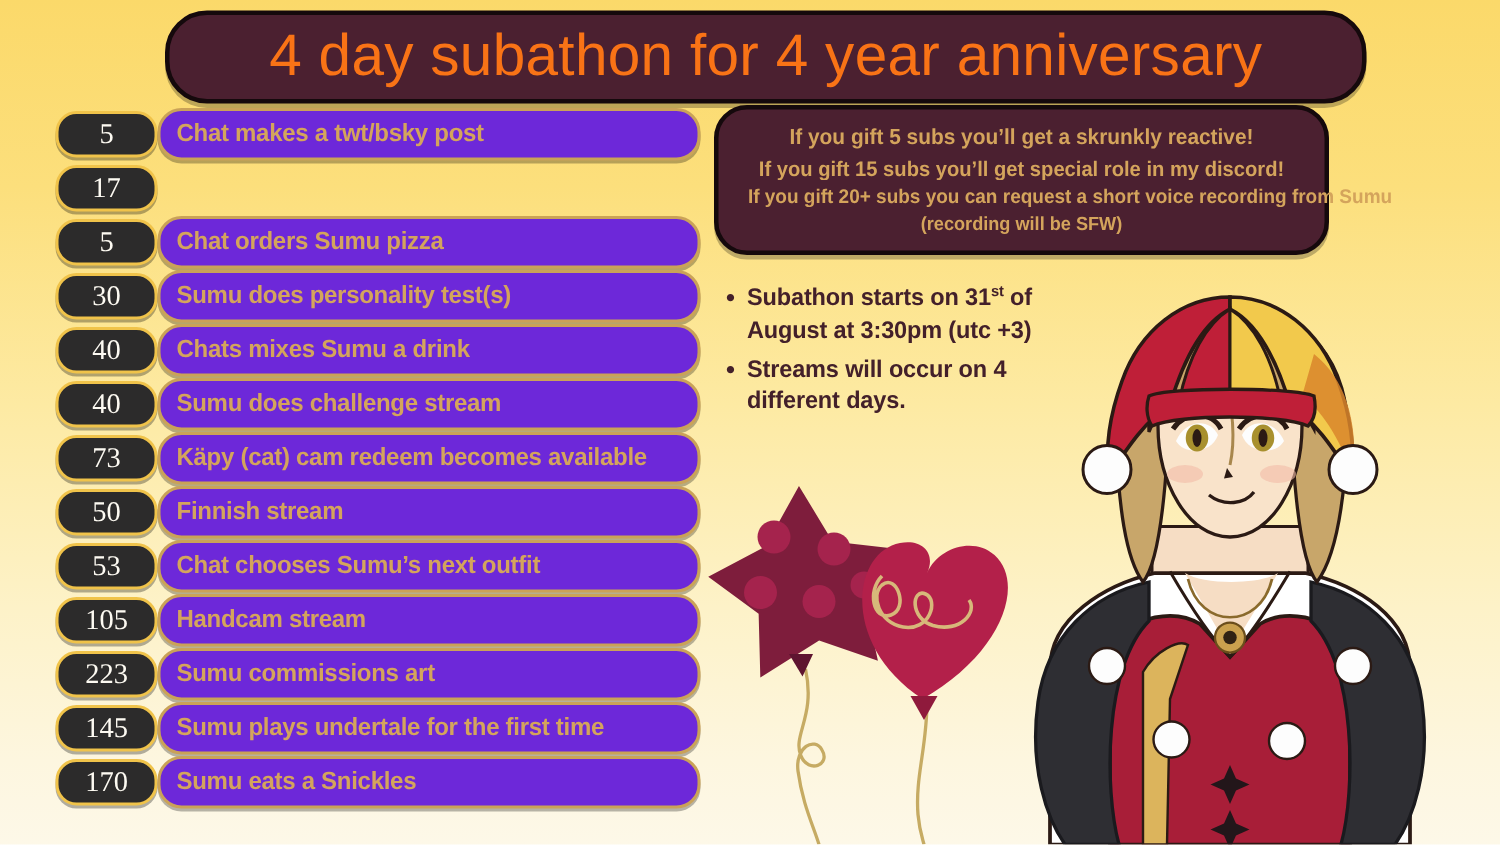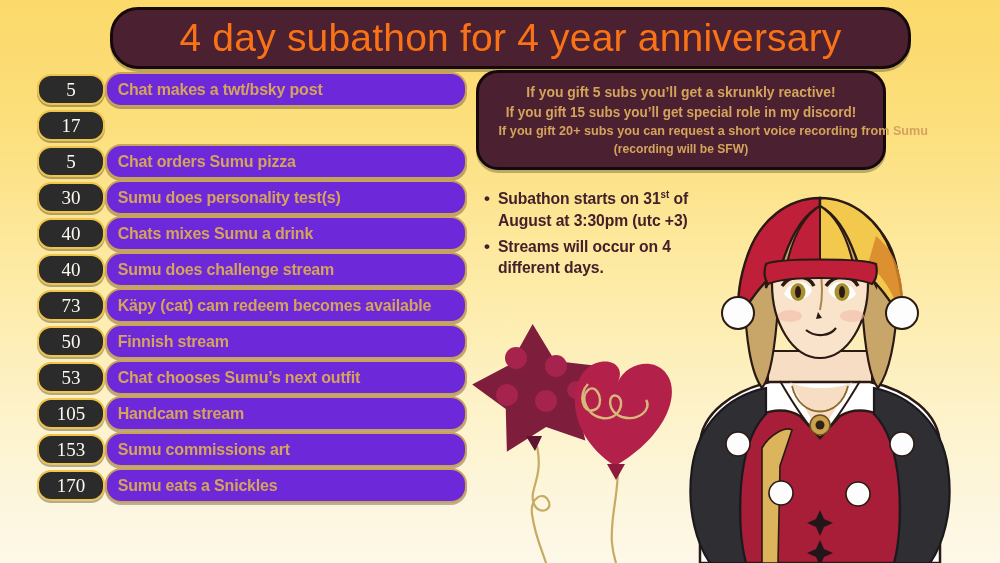--- a/index.html
+++ b/index.html
@@ -164,24 +164,32 @@
       <div class="row">
         <div class="badge">
           <span>105</span>
         </div>
         <div class="pill">
           <span>Handcam stream</span>
         </div>
       </div>
       <div class="row">
         <div class="badge">
-          <span>153</span>
+          <span>223</span>
         </div>
         <div class="pill">
           <span>Sumu commissions art</span>
+        </div>
+      </div>
+      <div class="row">
+        <div class="badge">
+          <span>145</span>
+        </div>
+        <div class="pill">
+          <span>Sumu plays undertale for the first time</span>
         </div>
       </div>
       <div class="row">
         <div class="badge">
           <span>170</span>
         </div>
         <div class="pill">
           <span>Sumu eats a Snickles</span>
         </div>
       </div>

